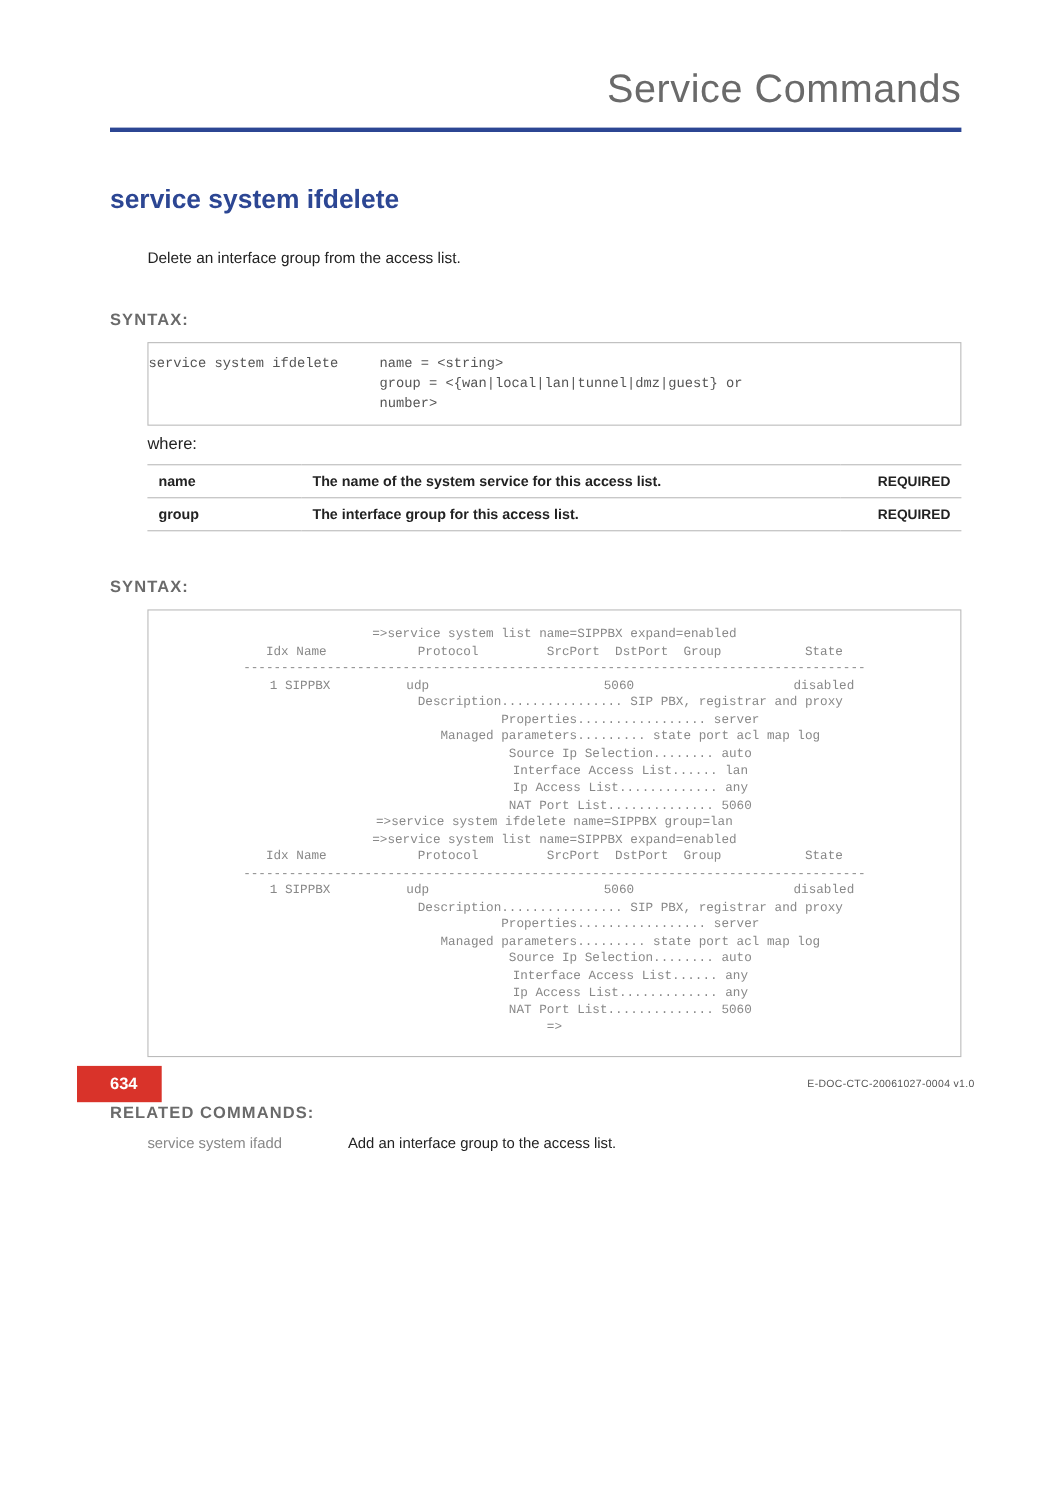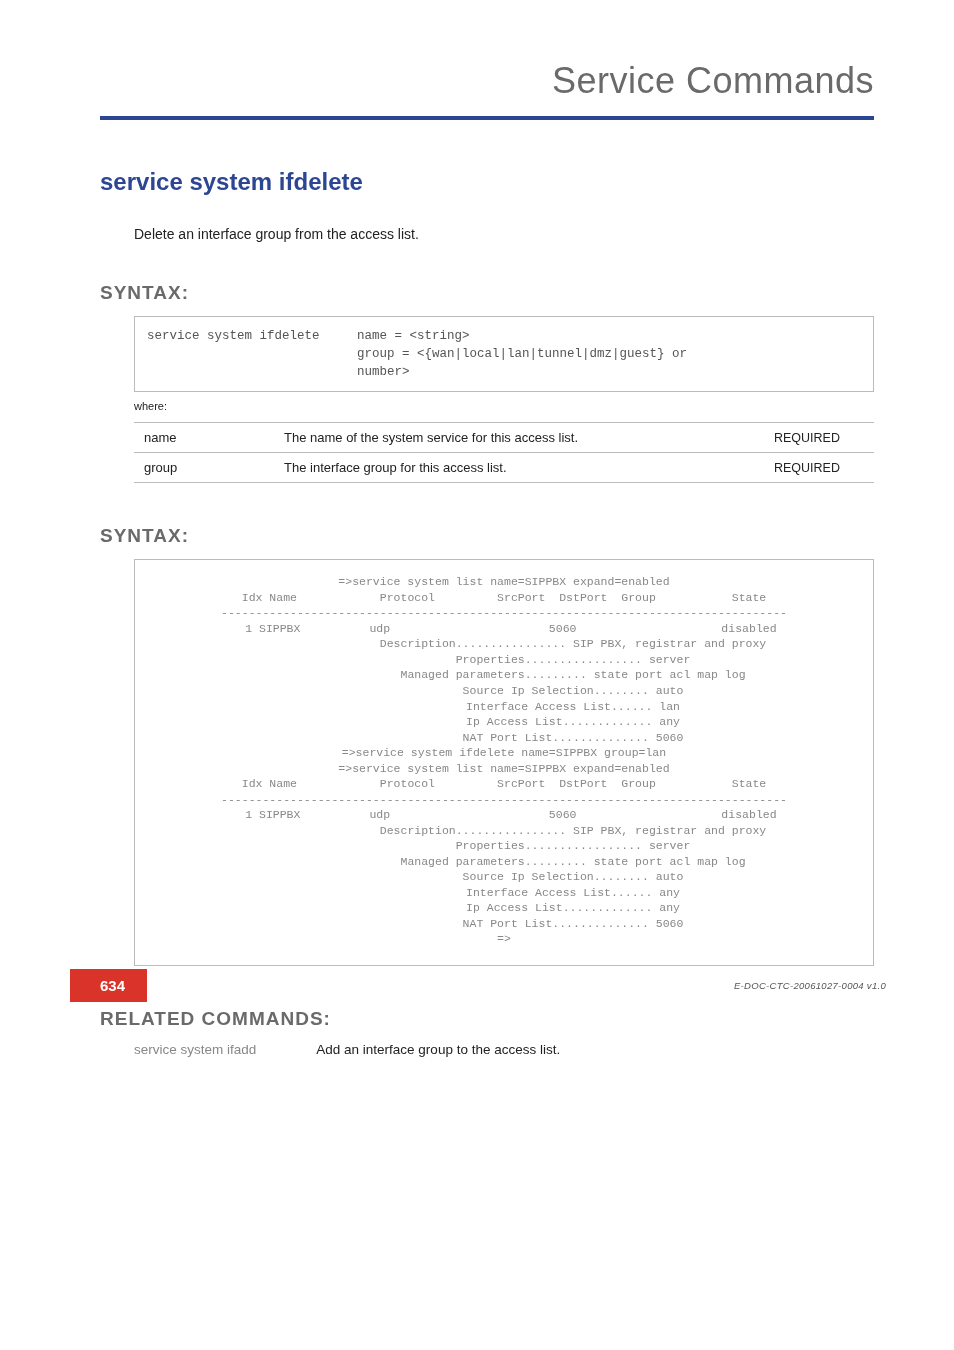--- a/index.html
+++ b/index.html
@@ -2,33 +2,33 @@
 <html><head>
 <meta charset="utf-8">
 <style>
   * { box-sizing: border-box; margin: 0; padding: 0; }
   html, body { width: 954px; height: 1350px; background: #fff; font-family: Arial, Helvetica, sans-serif; color: #333; }
   .page { width: 954px; height: 1042px; position: relative; padding: 60px 80px 0 100px; }
   .chapter-title { font-size: 36px; color: #6a6a6a; font-weight: 300; text-align: right; letter-spacing: 0.5px; margin-bottom: 14px; }
   .hr-thick { border: none; border-top: 4px solid #2c4693; margin-bottom: 48px; }
   .cmd-title { font-size: 24px; color: #2c4693; font-weight: bold; letter-spacing: 0px; margin-bottom: 30px; font-family: Arial, sans-serif; }
   .desc { font-size: 14px; margin-left: 34px; margin-bottom: 40px; color: #222; }
-  .section-label { font-size: 19px; color: #6a6a6a; letter-spacing: 1px; font-weight: bold; margin-bottom: 12px; font-family: Arial, sans-serif; }
-  .syntax-box { border: 1px solid #bbb; background: #fff; padding: 10px 12px; font-family: "Courier New", monospace; font-size: 12.5px; line-height: 1.45; color: #555; margin-left: 34px; margin-bottom: 8px; white-space: pre; }
-  .where { font-size: 11px; margin-left: 34px; margin-bottom: 10px; color: #222; }
-  .param-table { width: calc(100% - 34px); margin-left: 34px; border-collapse: collapse; font-size: 13px; margin-bottom: 42px; }
+  .section-label { font-size: 15px; color: #6a6a6a; letter-spacing: 1px; font-weight: bold; margin-bottom: 12px; font-family: Arial, sans-serif; }
+  .syntax-box { border: 1px solid #bbb; background: #fff; padding: 10px 0; font-family: "Courier New", monospace; font-size: 12.5px; line-height: 1.45; color: #555; margin-left: 34px; margin-bottom: 8px; white-space: pre; }
+  .where { font-size: 15px; margin-left: 34px; margin-bottom: 10px; color: #222; }
+  .param-table { width: calc(100% - 34px); margin-left: 34px; border-collapse: collapse; font-size: 13px; margin-bottom: 42px; font-weight: bold; }
   .param-table td { padding: 7px 10px; border-top: 1px solid #bbb; border-bottom: 1px solid #bbb; color: #222; }
-  .param-table td.req { font-size: 12.5px; }
+  .param-table td.req { text-align: right; font-size: 12.5px; }
   .example-box { border: 1px solid #bbb; background: #fff; padding: 14px 16px 18px; font-family: "Courier New", monospace; font-size: 11.5px; line-height: 1.35; color: #888; margin-left: 34px; margin-bottom: 42px; white-space: pre; overflow: hidden; text-align: center; }
   .related-row { margin-left: 34px; display: flex; gap: 60px; font-size: 13.5px; align-items: flex-start; }
   .related-cmd { color: #888; }
   .related-desc { color: #222; }
   .footer { position: absolute; bottom: 40px; left: 100px; right: 68px; display: flex; justify-content: space-between; align-items: center; }
   .page-badge { background: #d9332a; color: #fff; font-weight: bold; font-size: 15px; padding: 8px 22px 8px 30px; margin-left: -30px; }
-  .doc-id { font-size: 9.5px; color: #555; letter-spacing: 0.3px; font-style: italic; }
+  .doc-id { font-size: 9.5px; color: #555; letter-spacing: 0.3px; }
 </style>
 </head>
 <body>
 
 <div class="page">
 
   <div class="chapter-title">Service Commands</div>
   <hr class="hr-thick">
 
   <h1 class="cmd-title">service system ifdelete</h1>

